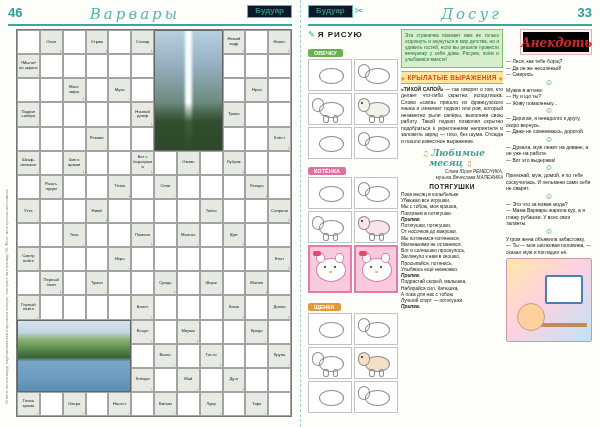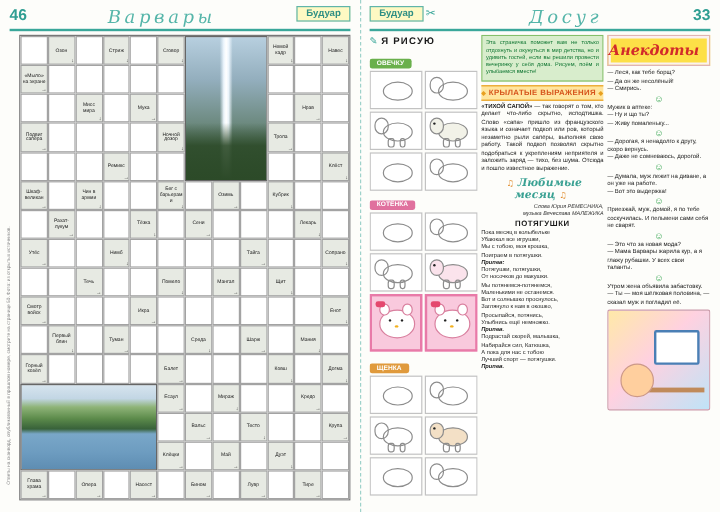--- a/index.html
+++ b/index.html
@@ -8,21 +8,21 @@
   .spine{position:absolute;left:300px;top:0;bottom:0;border-left:1px dashed #9ed2ca;}
   .page{position:absolute;top:0;bottom:0;width:300px;padding:5px 8px;box-sizing:border-box;}
   .page.left{left:0;}
   .page.right{left:300px;}
 
   
   .phead{display:flex;align-items:flex-start;height:18px;}
   .pnum{font-size:13px;font-weight:bold;color:#2f9e92;}
   .ptitle{flex:1;text-align:center;font-family:"DejaVu Serif",serif;font-style:italic;
           font-size:15px;letter-spacing:3px;color:#55b5a9;}
-  .tag{font-size:8px;font-weight:bold;color:#2f8f84;border:1px solid #5fb5aa;background:#fef9c3;
+  .tag{font-size:8px;font-weight:bold;color:#2f8f84;border:1px solid #5fb5aa;background:#0f172a;
        padding:1px 7px;line-height:1.1;}
   .scissors{color:#3aa79a;font-size:10px;margin:0 2px;}
   .rule{border-top:2px solid #3aa79a;margin:1px 0 3px;}
 
   
   .swgrid{position:absolute;left:16px;right:8px;top:29px;bottom:10px;display:grid;
           grid-template-columns:repeat(12,1fr);grid-template-rows:repeat(16,1fr);
           border:1px solid #777;background:#fff;}
   .cell{border:0.5px solid #a3a3a3;position:relative;background:#fff;}
   .cell.clue{background:#e7eae3;display:flex;align-items:center;justify-content:center;
@@ -65,22 +65,22 @@
   .expr-body b{font-size:5px;}
   .songs-title{margin:4px 0 1px;text-align:center;font-family:"DejaVu Serif",serif;
                font-style:italic;font-weight:bold;font-size:9px;color:#3aa193;}
   .songs-title .note{color:#e08a2a;font-size:7px;margin:0 3px;}
   .credits{font-size:4.6px;font-style:italic;text-align:right;white-space:pre-line;
            line-height:1.3;color:#333;margin-bottom:2px;}
   .song-name{text-align:center;font-weight:bold;font-size:6.5px;letter-spacing:.5px;margin:2px 0;}
   .lyr{font-size:4.8px;line-height:1.3;}
   .lyr.chorus{font-weight:bold;font-style:italic;}
 
-  .jokes-box{border:1px solid #e0b4b4;background:#fde047;box-shadow:inset 0 0 0 2px #fbf1f1;
-             text-align:left;padding:3px 0;margin-bottom:3px;}
+  .jokes-box{border:1px solid #e0b4b4;background:#000000;box-shadow:inset 0 0 0 2px #fbf1f1;
+             text-align:left;padding:3px 0;margin-bottom:3px;margin-left:14px;}
   .jokes-box span{font-family:"DejaVu Serif",serif;font-style:italic;font-weight:bold;
                   font-size:12px;color:#d22a2a;}
   .joke{font-size:5px;line-height:1.3;}
   .smiley{text-align:center;color:#2fa24a;font-size:8px;line-height:9px;}
   .cartoon{margin-top:3px;height:82px;border:1px solid #c9a;border-radius:2px;position:relative;
            overflow:hidden;background:linear-gradient(135deg,#ffe9a8 0%,#ffd1e0 45%,#bfe3f7 100%);}
   .c-monitor{position:absolute;right:8px;top:16px;width:34px;height:25px;background:#fff;
              border:2px solid #4a7fb5;border-radius:2px;}
   .c-desk{position:absolute;right:4px;bottom:14px;width:52px;height:4px;background:#c08a5a;}
   .c-face{position:absolute;left:10px;bottom:10px;width:26px;height:26px;background:#ffcf9e;

